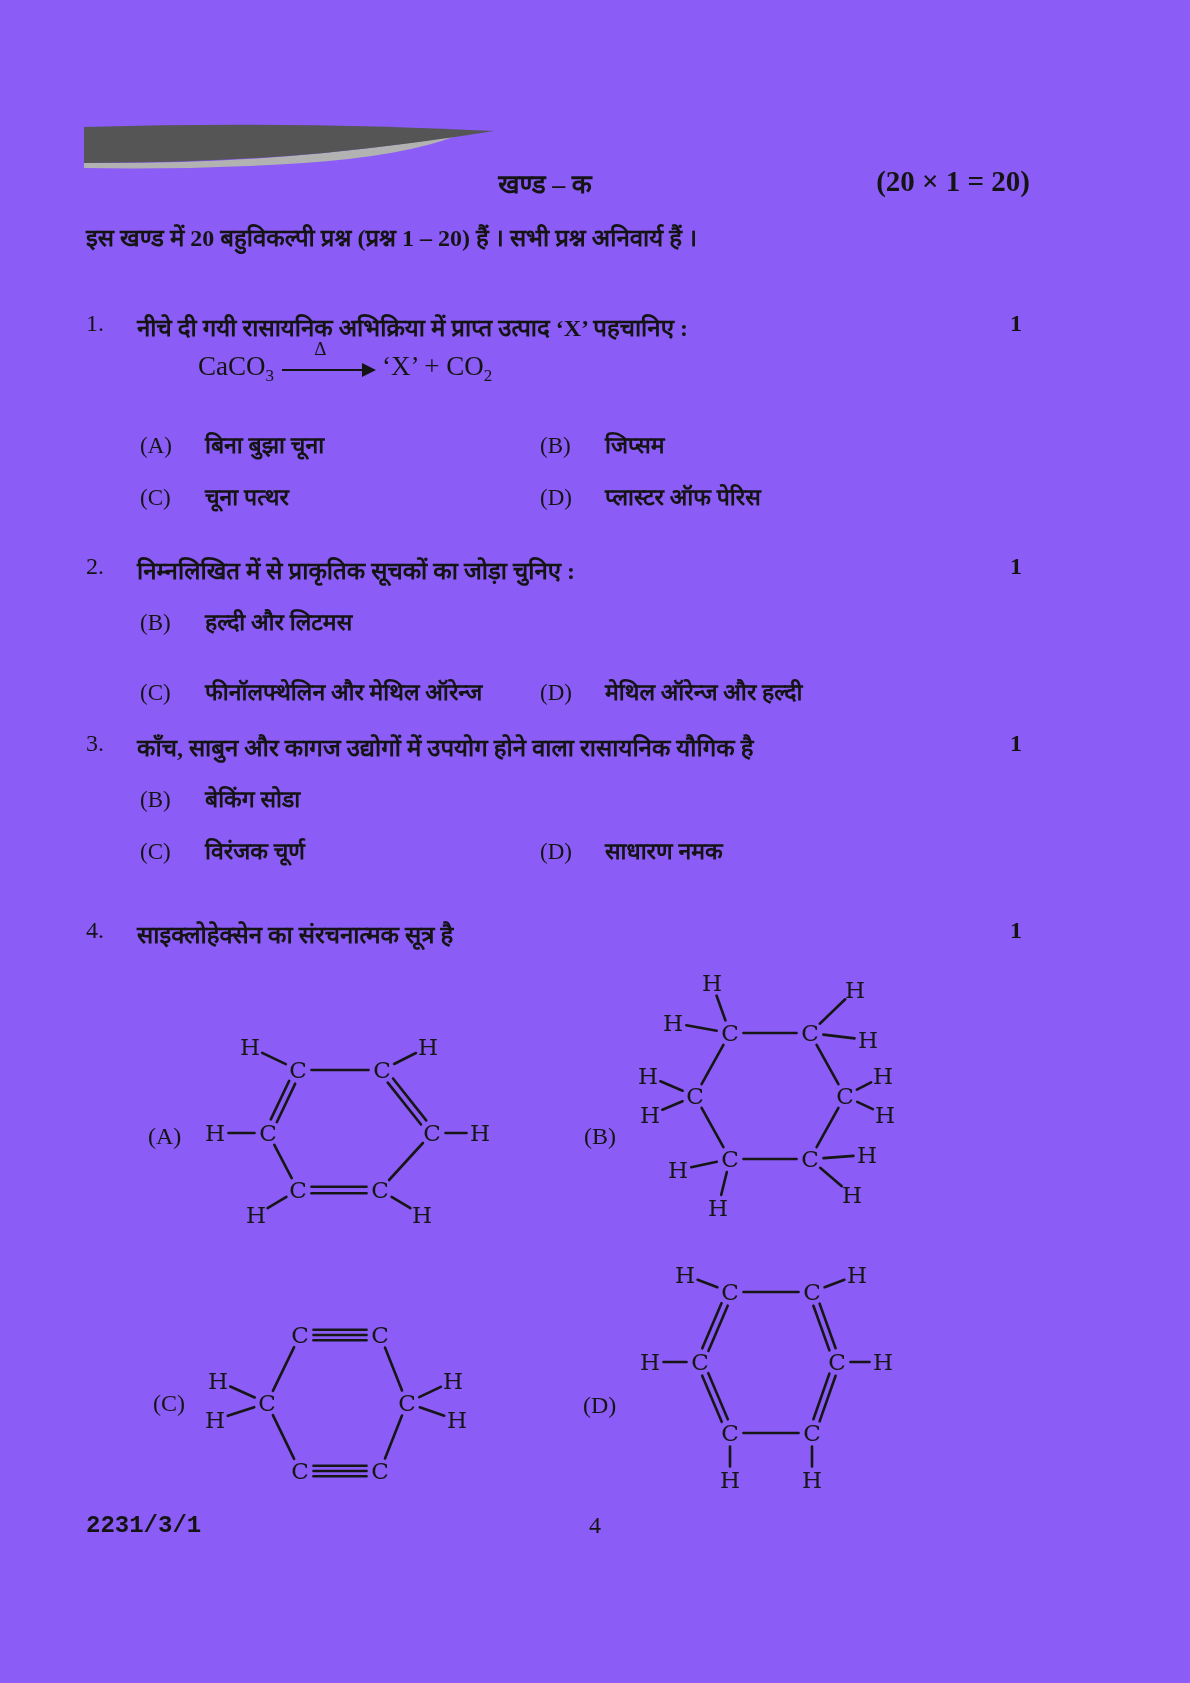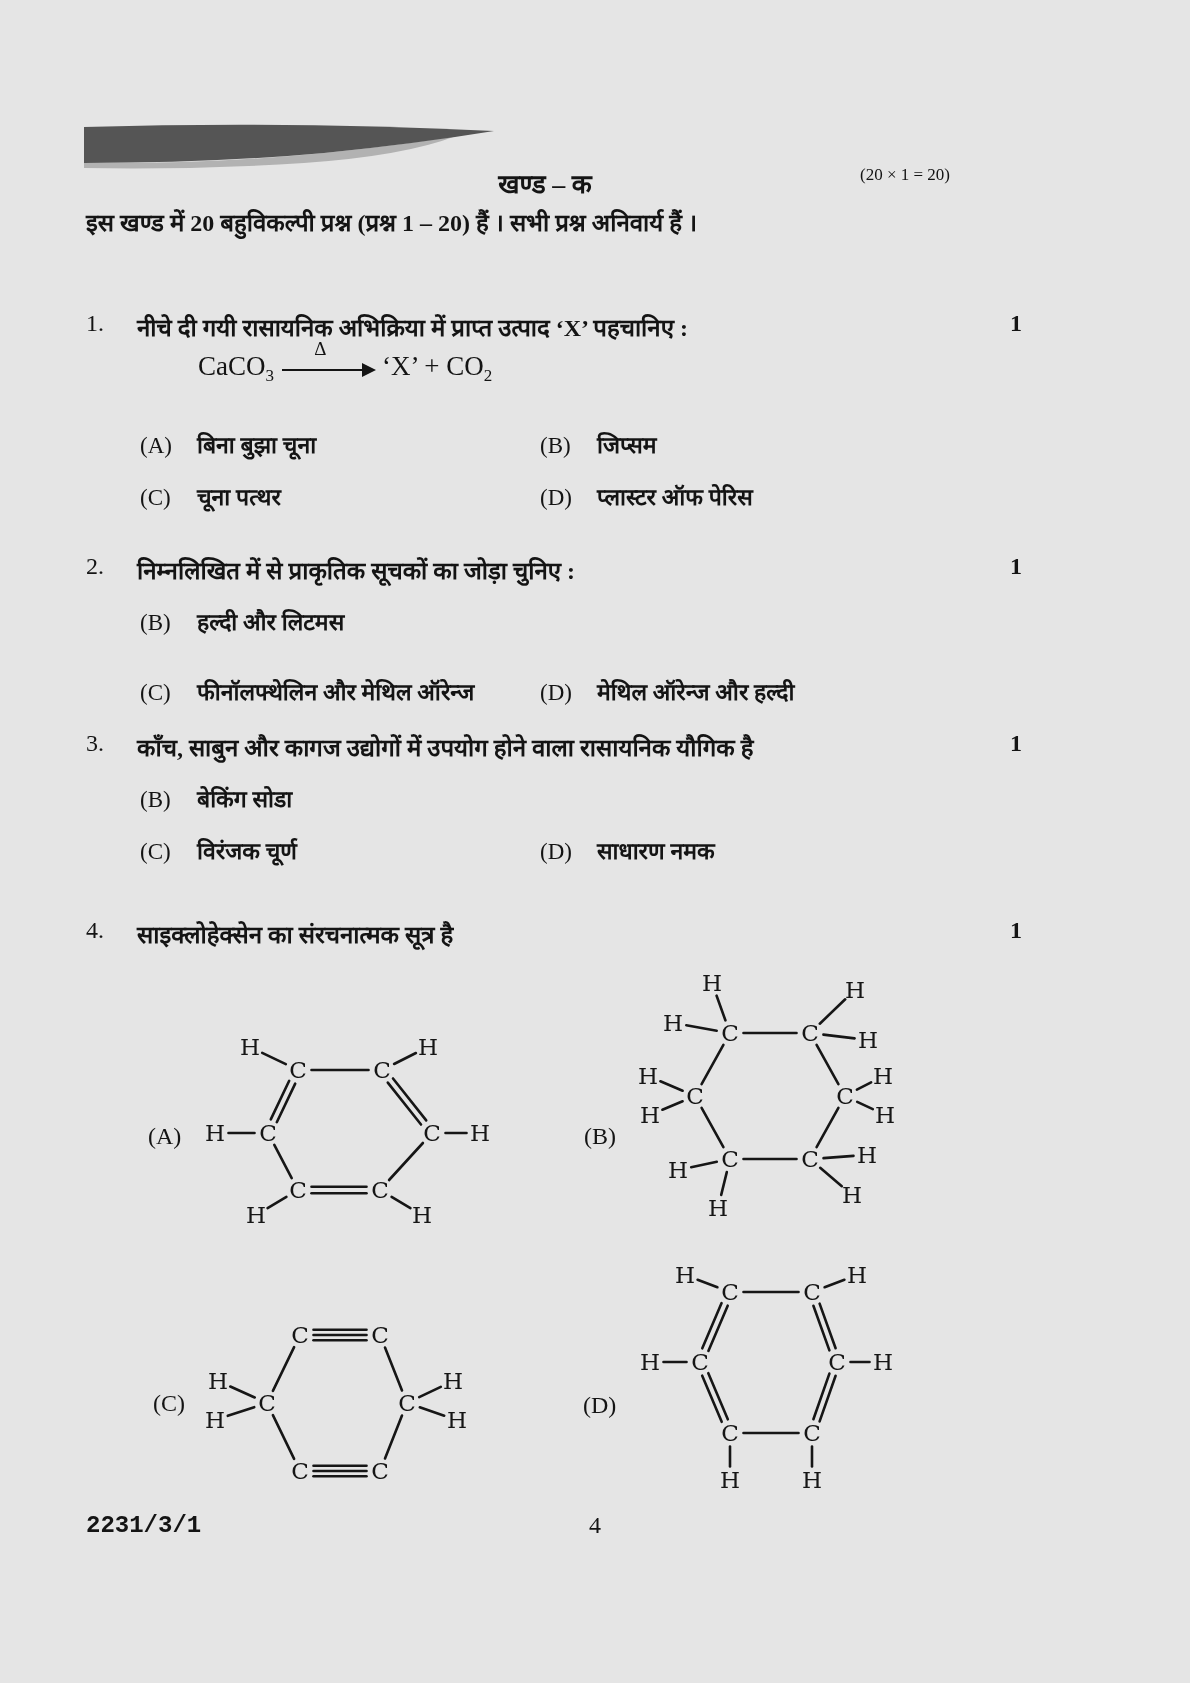--- a/index.html
+++ b/index.html
@@ -1,46 +1,46 @@
 <!DOCTYPE html>
 <html lang="hi"><head>
 <meta charset="utf-8">
 <style>
   html,body{margin:0;padding:0;background:#ffffff;}
   .page{
-    position:relative;width:1190px;height:1683px;background:#e5e5e5;overflow:hidden;
+    position:relative;width:1190px;height:1683px;background:#8b5cf6;overflow:hidden;
     font-family:"Liberation Serif","DejaVu Serif",serif;color:#141414;
   }
   .swoosh{position:absolute;left:84px;top:122px;width:412px;height:48px;}
   .section-title{position:absolute;left:400px;top:165px;width:290px;text-align:center;
     font-size:26px;font-weight:bold;}
-  .marks-scheme{position:absolute;left:860px;top:165px;width:170px;
-    font-size:17px;font-weight:normal;white-space:nowrap;}
-  .instruction{position:absolute;left:86px;top:205px;width:760px;
+  .marks-scheme{position:absolute;left:860px;top:165px;width:170px;text-align:right;
+    font-size:29px;font-weight:bold;white-space:nowrap;}
+  .instruction{position:absolute;left:86px;top:220px;width:760px;
     font-size:24px;font-weight:bold;}
   .qnum{position:absolute;left:86px;width:44px;font-size:24px;}
   .qtext{position:absolute;left:137px;width:850px;font-size:24px;font-weight:bold;}
   .qmark{position:absolute;left:1000px;width:32px;text-align:center;
     font-size:24px;font-weight:bold;}
   .reaction{position:absolute;left:198px;top:348px;font-size:27px;white-space:nowrap;}
   .reaction sub{font-size:17px;}
   .rxn-arrow{display:inline-block;position:relative;width:96px;height:34px;
     vertical-align:-7px;margin:0 6px;}
   .rxn-arrow .delta{position:absolute;left:42%;top:-10px;transform:translateX(-50%);
     font-size:19px;}
   .rxn-arrow .shaft{position:absolute;left:2px;right:10px;top:21px;
     border-top:2.4px solid #141414;}
   .rxn-arrow .head{position:absolute;right:0;top:15px;width:0;height:0;
     border-left:14px solid #141414;border-top:7px solid transparent;
     border-bottom:7px solid transparent;}
   .opt-row{position:absolute;left:140px;width:920px;display:flex;}
   .opt{font-size:23px;white-space:nowrap;}
   .opt.left{width:400px;flex:0 0 400px;}
   .olabel{display:inline-block;width:57px;font-weight:normal;}
-  .otext{font-weight:bold;}
+  .otext{font-weight:bold;margin-left:8px;}
   .slabel{position:absolute;font-size:24px;}
   .struct{position:absolute;}
   .chem line{stroke:#161616;stroke-width:2.6;stroke-linecap:round;}
   .chem text{font-family:"DejaVu Serif","Liberation Serif",serif;font-size:23px;
     fill:#161616;}
   .footer-code{position:absolute;left:86px;top:1512px;font-size:24px;font-weight:bold;font-family:Liberation Mono, monospace;}
   .footer-page{position:absolute;left:575px;top:1512px;width:40px;text-align:center;
     font-size:24px;}
 </style>
 </head>

